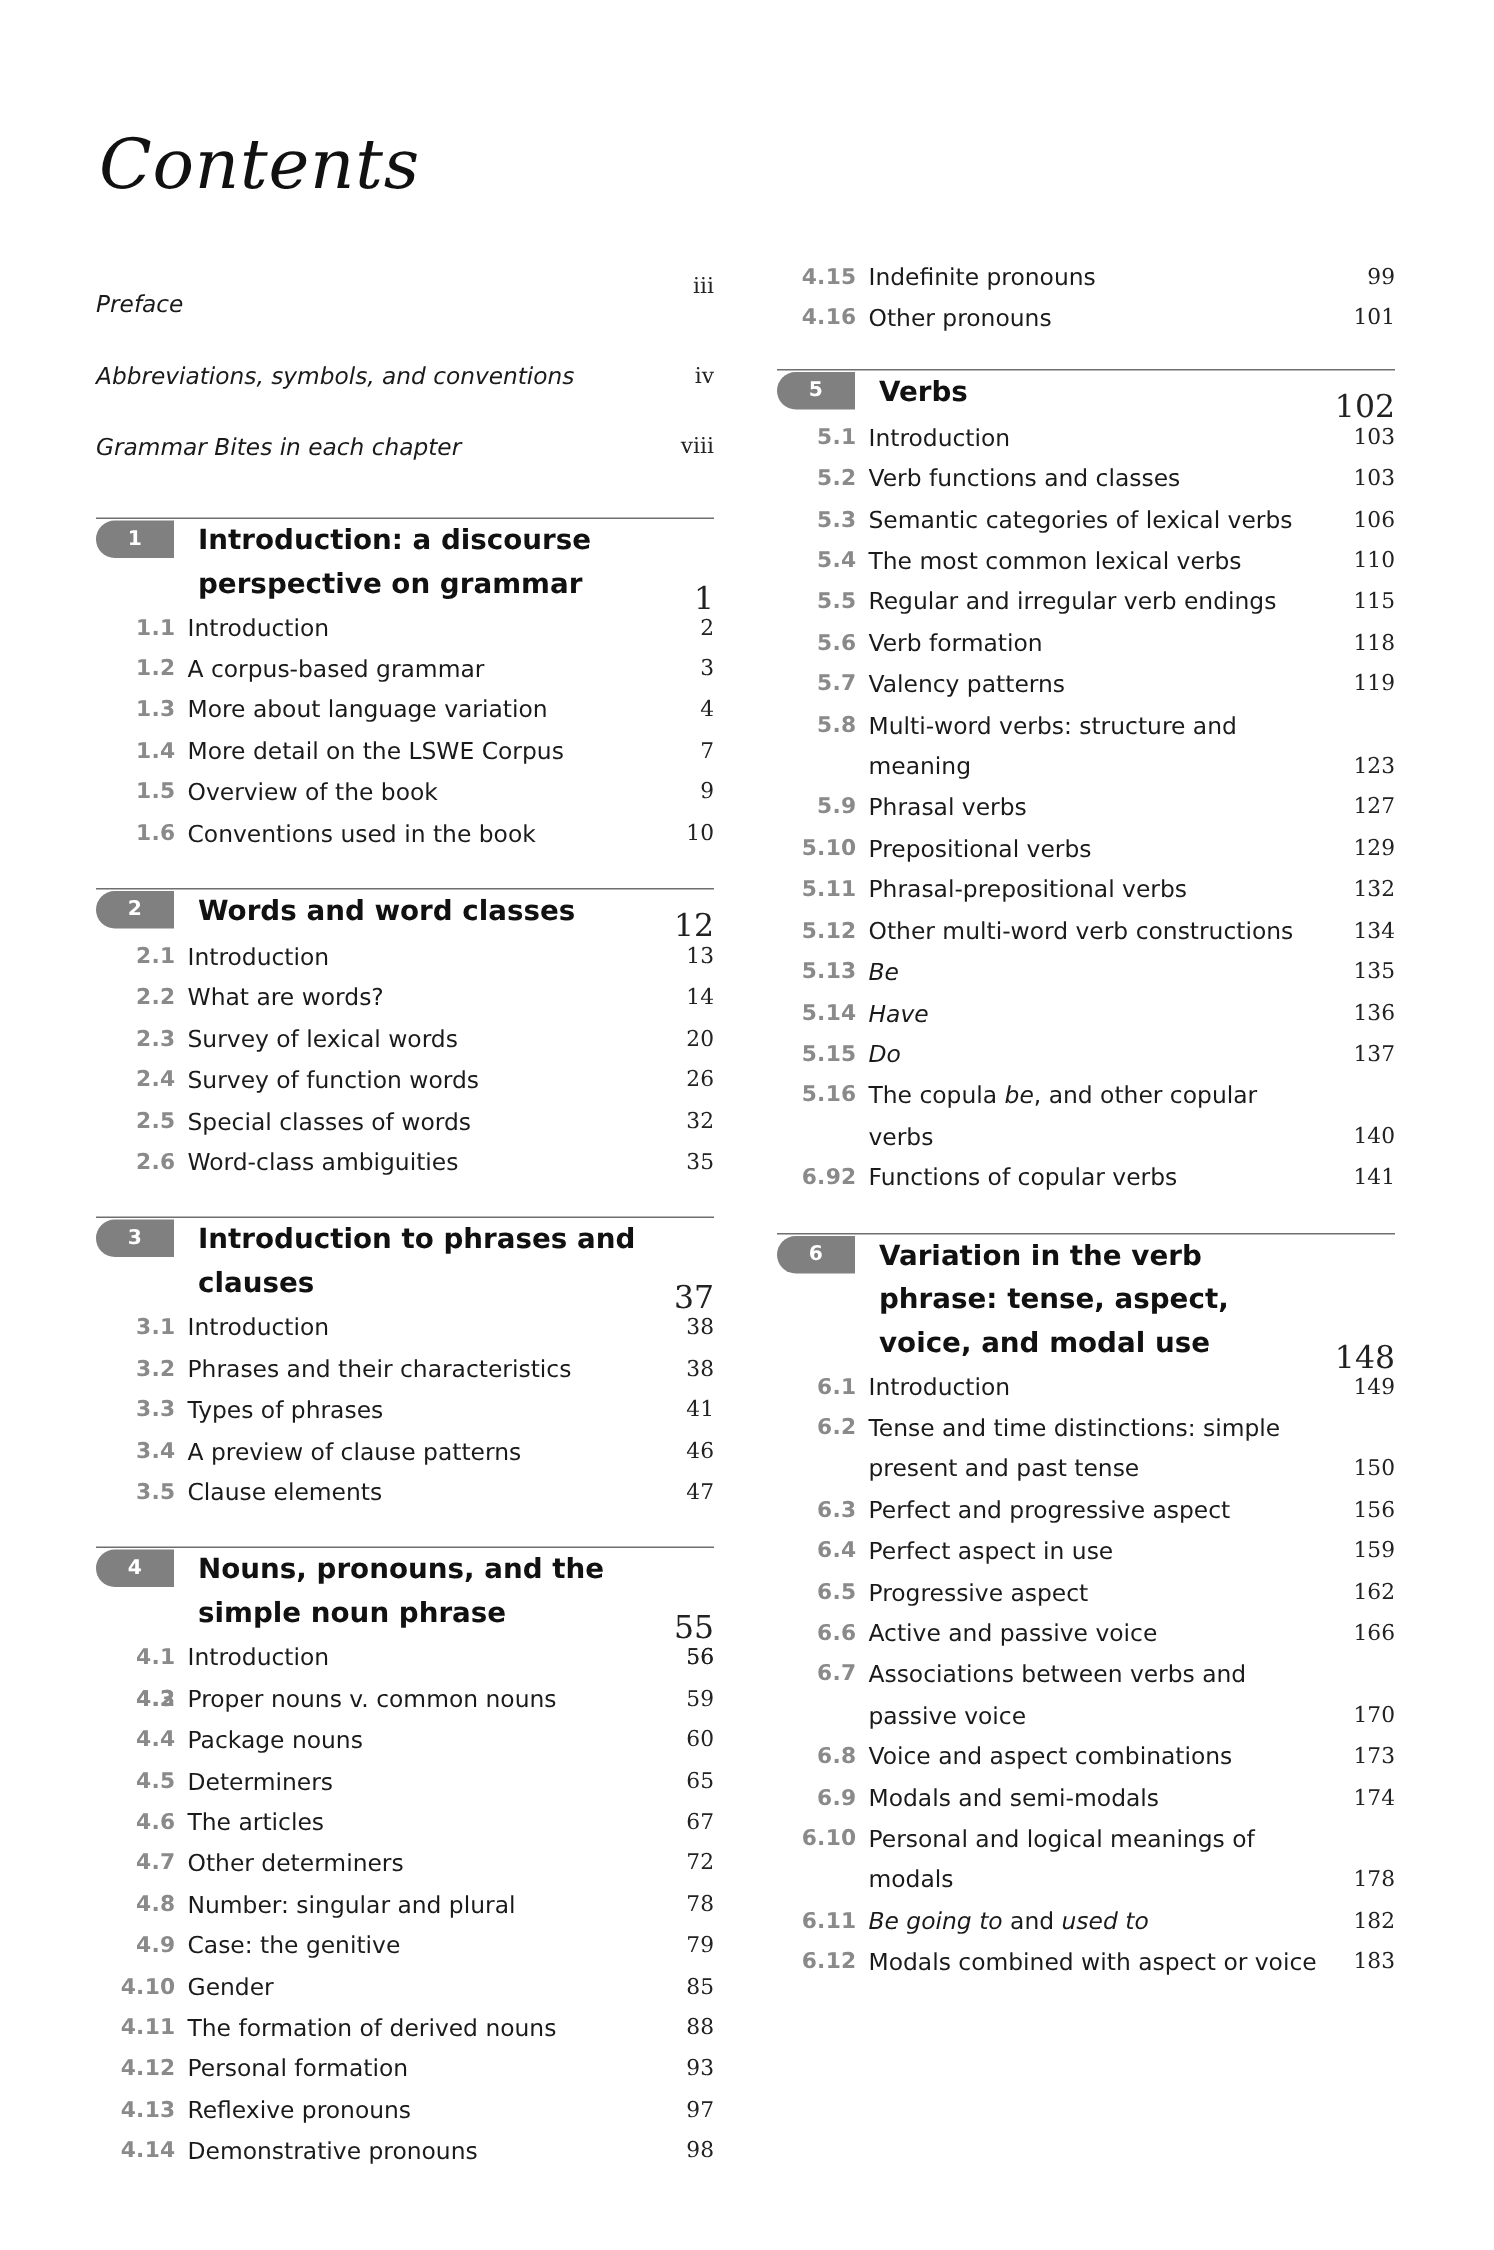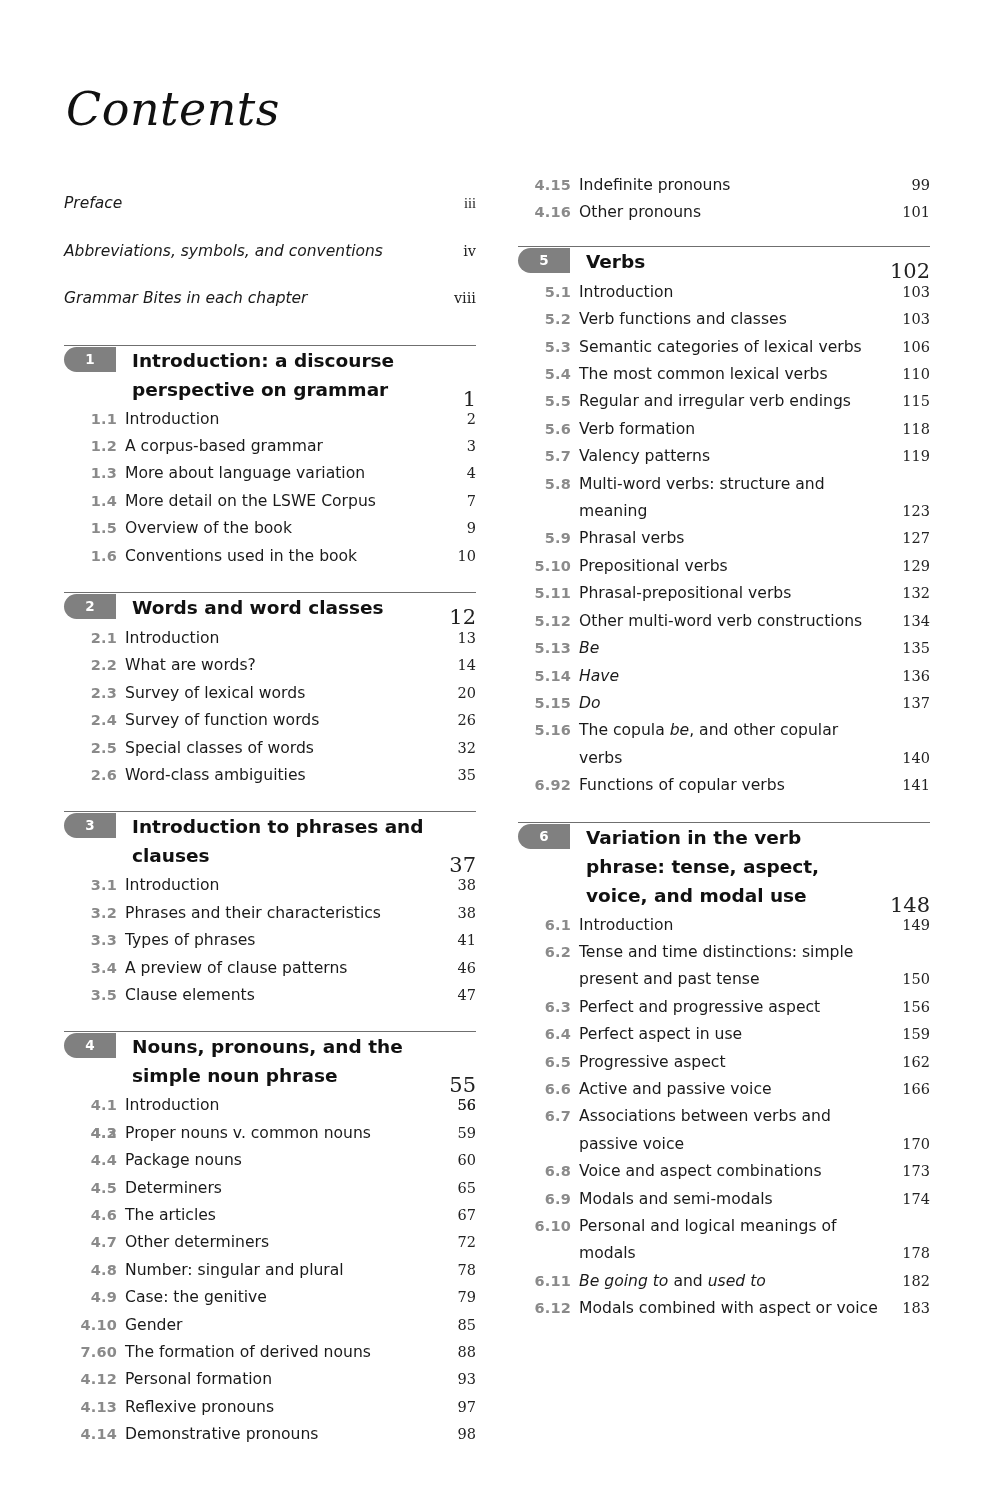--- a/index.html
+++ b/index.html
@@ -171,21 +171,21 @@
 </head>
 <body>
 
 <div class="page">
 
   <div class="toc-title">Contents</div>
 
   <div class="columns">
     <div class="col col-left">
       <div class="frontmatter">
-          <div class="fm-row"><span class="fm-text">Preface</span><span class="fm-page" style="top: auto; bottom: 0px; font-family: Liberation Serif, serif;">iii</span></div>
+          <div class="fm-row"><span class="fm-text">Preface</span><span class="fm-page" style="top: auto; bottom: 12px;">iii</span></div>
           <div class="fm-row"><span class="fm-text">Abbreviations, symbols, and conventions</span><span class="fm-page" style="top: auto; bottom: 0px; text-align: right;">iv</span></div>
           <div class="fm-row"><span class="fm-text">Grammar Bites in each chapter</span><span class="fm-page" style="top: auto; bottom: 0px;">viii</span></div>
         </div>
       <div>
           <div class="chapter-gap"></div>
           <div class="chapter">
             <div class="chap-rule"></div>
             <div class="chap-head">
               <div class="chap-badge">1</div>
               <div class="chap-title"><span>Introduction: a discourse perspective on grammar</span><span class="chap-page">1</span></div>
@@ -349,21 +349,21 @@
                 <span class="sec-num">4.9</span>
                 <span class="sec-title">Case: the genitive</span>
                 <span class="sec-page">79</span>
               </div>
               <div class="sec-row">
                 <span class="sec-num">4.10</span>
                 <span class="sec-title">Gender</span>
                 <span class="sec-page">85</span>
               </div>
               <div class="sec-row">
-                <span class="sec-num">7.60</span>
+                <span class="sec-num">4.11</span>
                 <span class="sec-title">The formation of derived nouns</span>
                 <span class="sec-page">88</span>
               </div>
               <div class="sec-row">
                 <span class="sec-num">4.12</span>
                 <span class="sec-title">Personal formation</span>
                 <span class="sec-page">93</span>
               </div>
               <div class="sec-row">
                 <span class="sec-num">4.13</span>

